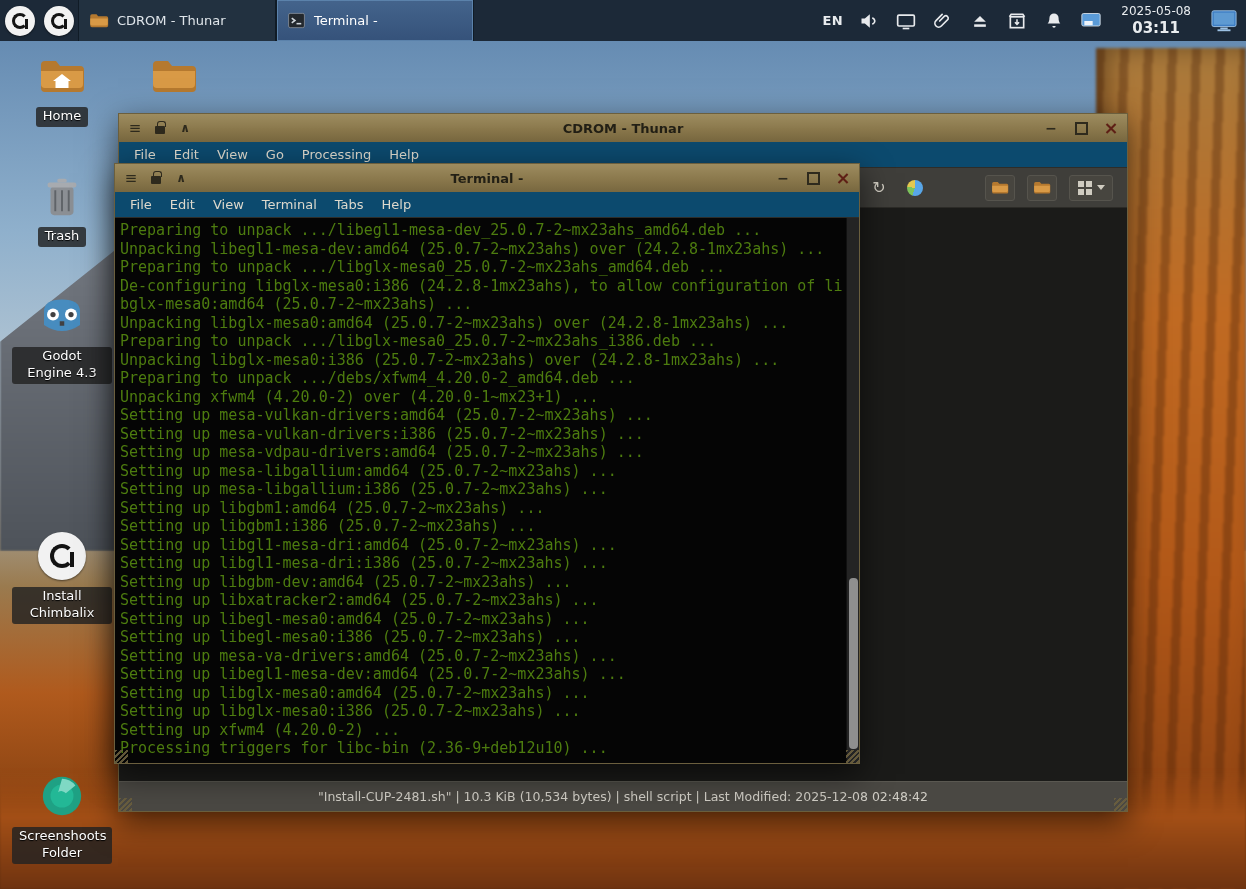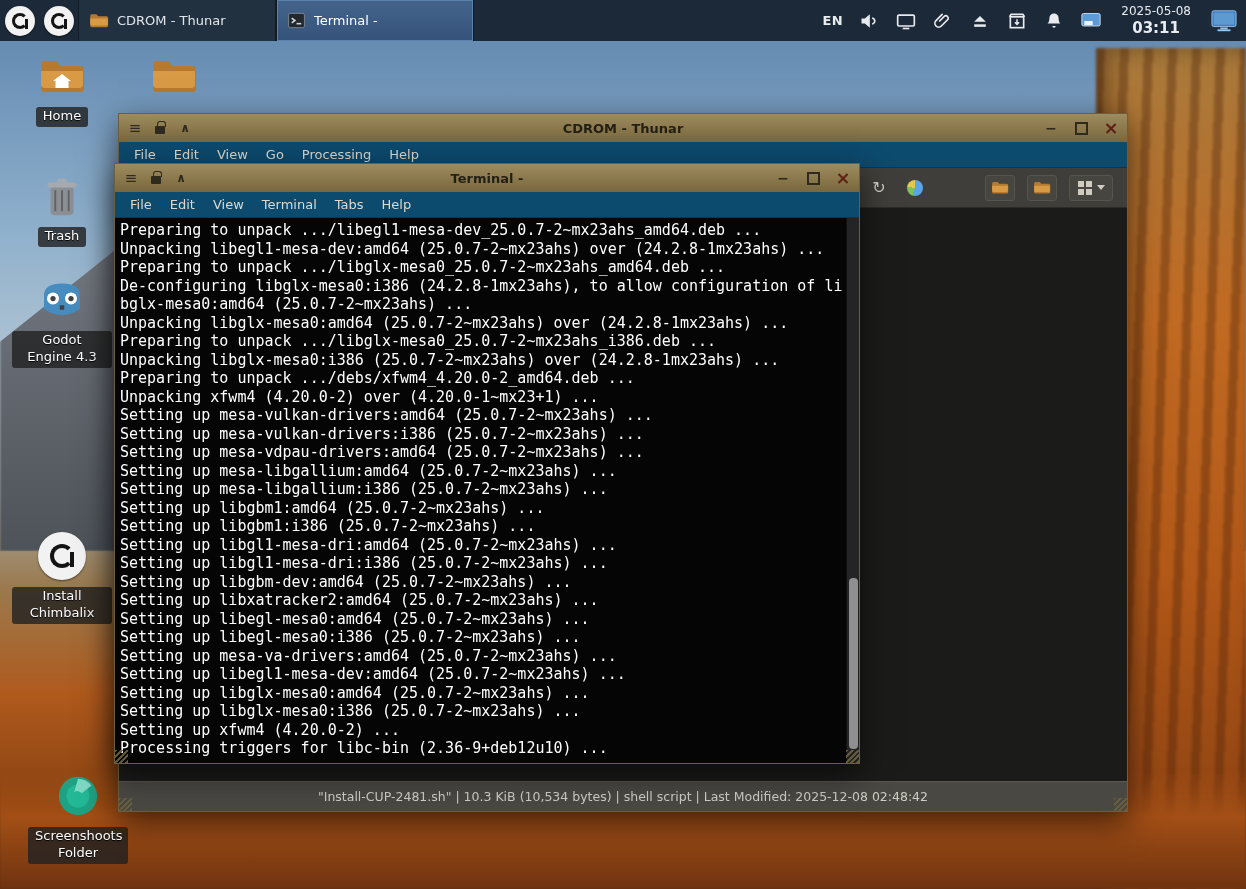--- a/index.html
+++ b/index.html
@@ -107,21 +107,21 @@
   .thunar-main { flex:1; background:#1b1b19; position:relative; }
   .statusbar { height:30px; background:#4a4843; border-top:1px solid #5a5851;
     display:flex; align-items:center; justify-content:center; flex:0 0 auto; }
   .status-text { font-size:12.5px; color:#d0cdc5; white-space:nowrap; }
 
   
   #terminal { left:114px; top:163px; width:746px; height:601px; z-index:20; }
   .term-content { flex:1; background:#050505; position:relative; overflow:hidden; }
   .term-lines { position:absolute; left:5px; top:3px; right:16px; bottom:0;
     font-family:"DejaVu Sans Mono", monospace; font-size:15px; line-height:18.5px;
-    color:#ffffff; white-space:pre; }
+    color:#4d7c0f; white-space:pre; }
   .term-scrollbar { position:absolute; right:0; top:0; bottom:0; width:13px;
     background:#242424; border-left:1px solid #111; cursor:pointer; }
   .term-thumb { position:absolute; left:1.5px; width:9px; top:66%; height:31.5%;
     background:#8f8f8f; border-radius:4px; cursor:grab; }
   .grip { position:absolute; bottom:0; width:13px; height:13px; opacity:.9;
     background:repeating-linear-gradient(135deg,#6b5f3e 0 2px, transparent 2px 4px); }
   .grip.gl { left:0; } .grip.gr { right:0; }
 </style>
 </head>
 <body>
@@ -244,21 +244,21 @@
       <svg width="46" height="46" viewBox="0 0 48 48">
           <rect x="12" y="14" width="24" height="30" rx="4" fill="#8b8f94"></rect>
           <rect x="9" y="10" width="30" height="5" rx="2" fill="#a7abb0"></rect>
           <rect x="19" y="6" width="10" height="4" rx="2" fill="#a7abb0"></rect>
           <path d="M17 18v22M24 18v22M31 18v22" stroke="#5f6368" stroke-width="2"></path>
         </svg>
     </span>
     <span class="dlabel">Trash</span>
   </div>
 
-  <div class="desk-icon" style="left:12px; top:276px;">
+  <div class="desk-icon" style="left:12px; top:292px;">
     <span class="ic48">
       <svg width="48" height="48" viewBox="0 0 64 64">
           <path fill="#478cbf" d="M8 44V26Q8 10 32 10q24 0 24 16v18q-12 8-24 8T8 44z"></path>
           <circle cx="20" cy="30" r="8" fill="#fff"></circle>
           <circle cx="44" cy="30" r="8" fill="#fff"></circle>
           <circle cx="20" cy="30" r="3.5" fill="#414042"></circle>
           <circle cx="44" cy="30" r="3.5" fill="#414042"></circle>
           <rect x="29" y="39" width="6" height="6" fill="#414042"></rect>
         </svg>
     </span>
@@ -269,21 +269,21 @@
   <div class="desk-icon" style="left:12px; top:532px;">
     <span class="ic48">
       <span class="logo-circle big">
           <span class="logo-mark"></span>
         </span>
     </span>
     <span class="dlabel">Install Chimbalix</span>
   </div>
 
 
-  <div class="desk-icon" style="left:28px; top:772px;">
+  <div class="desk-icon" style="left:12px; top:772px;">
     <span class="ic48">
       <svg width="46" height="46" viewBox="0 0 48 48">
           <circle cx="24" cy="24" r="20" fill="#1fa184"></circle>
           <circle cx="24" cy="24" r="12" fill="#23b896"></circle>
           <path d="M24 6a18 18 0 0114 7l-10 8a6 6 0 00-8-1z" fill="#7fd8c4"></path>
         </svg>
     </span>
     <span class="dlabel">Screenshoots Folder</span>
   </div>
 

